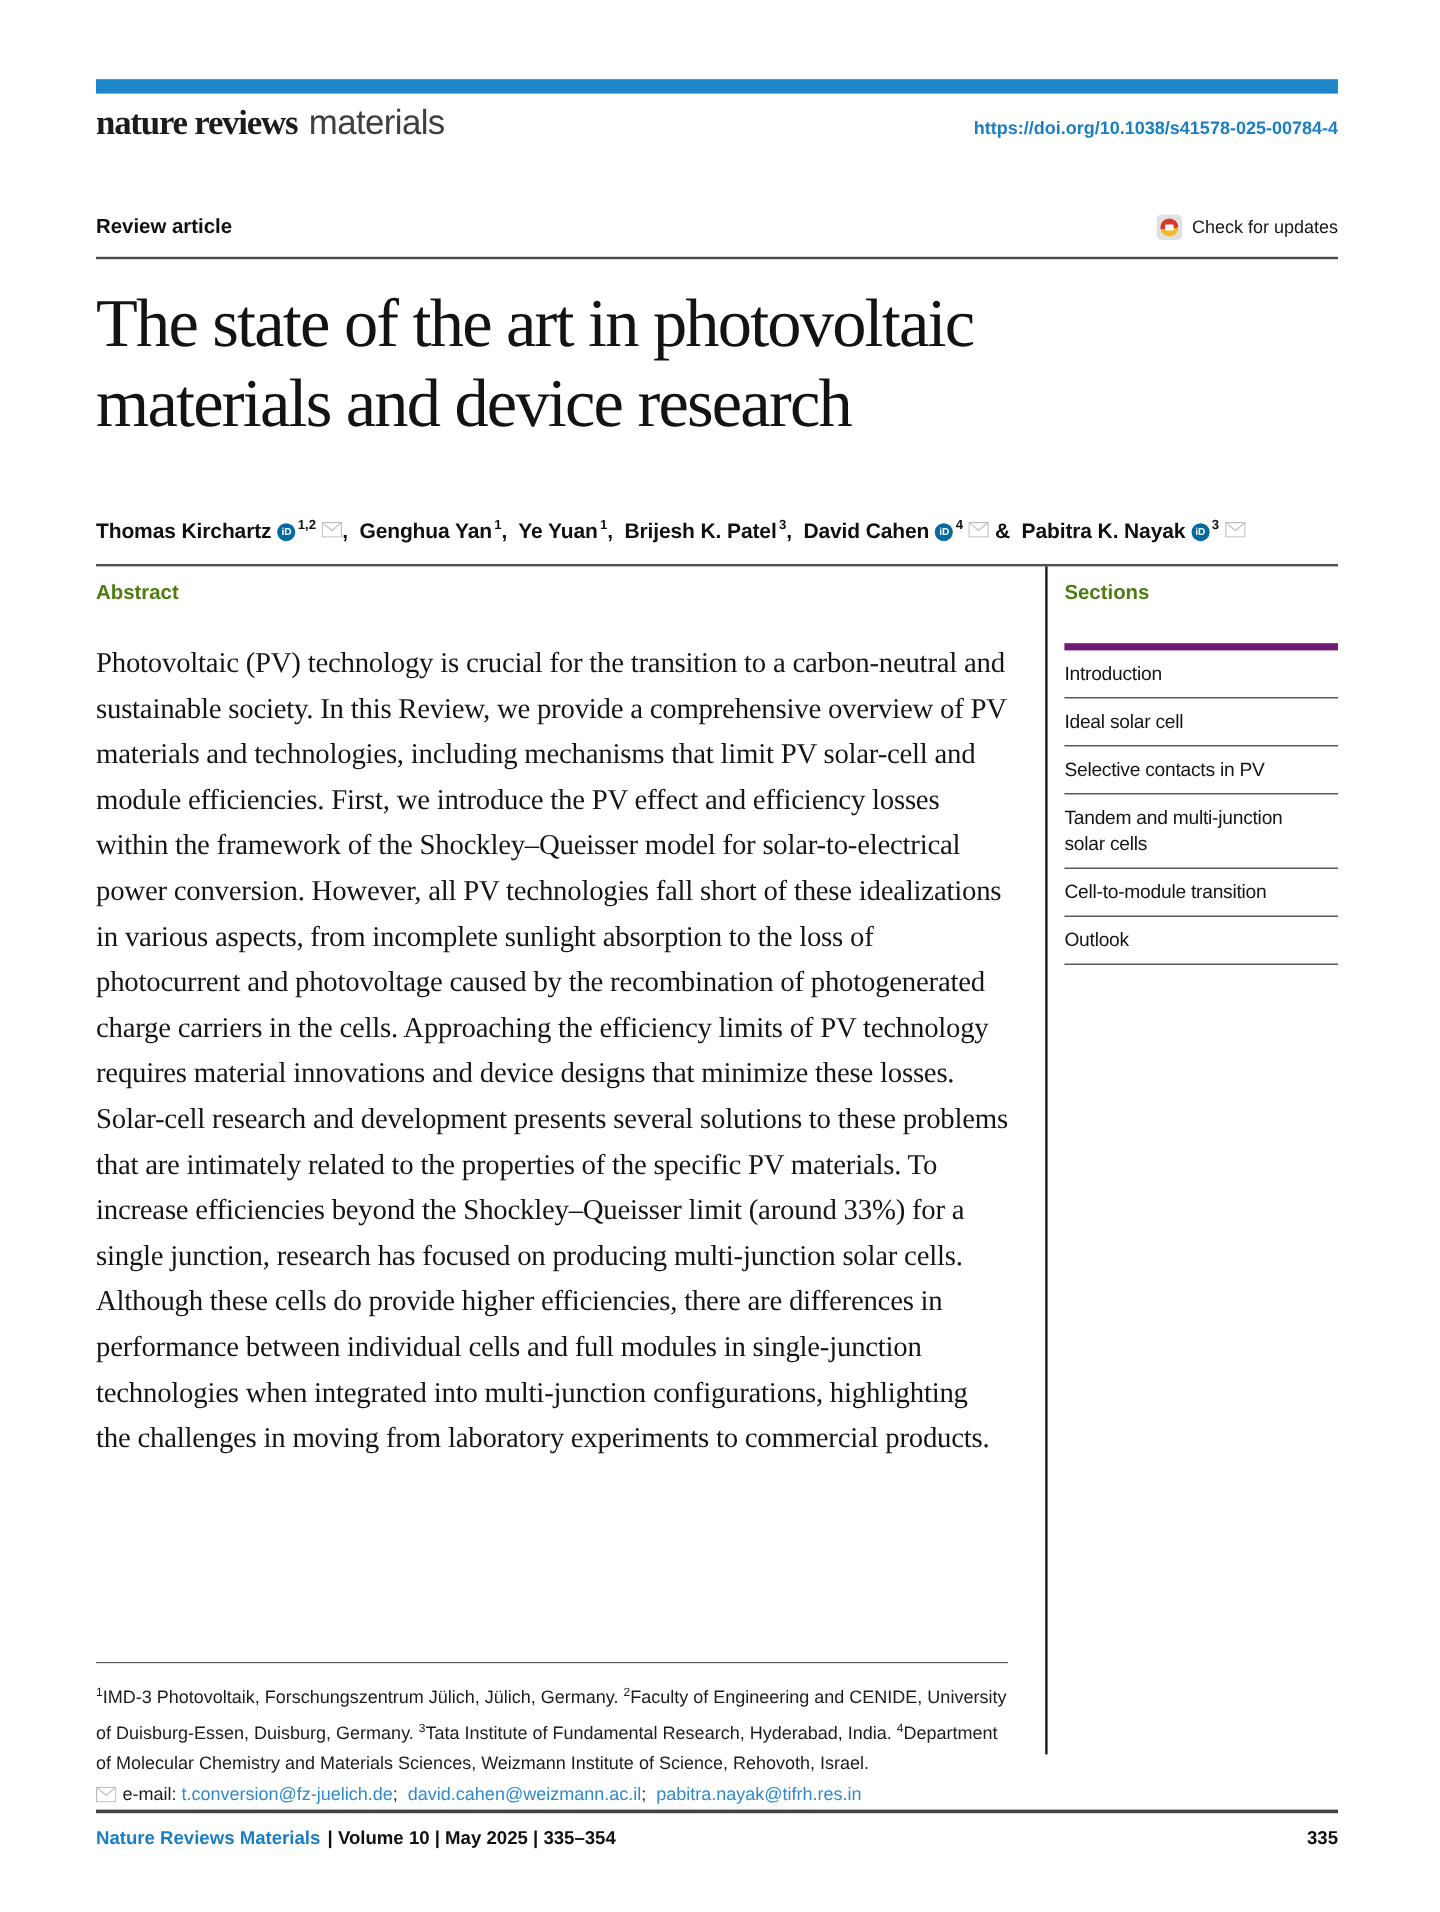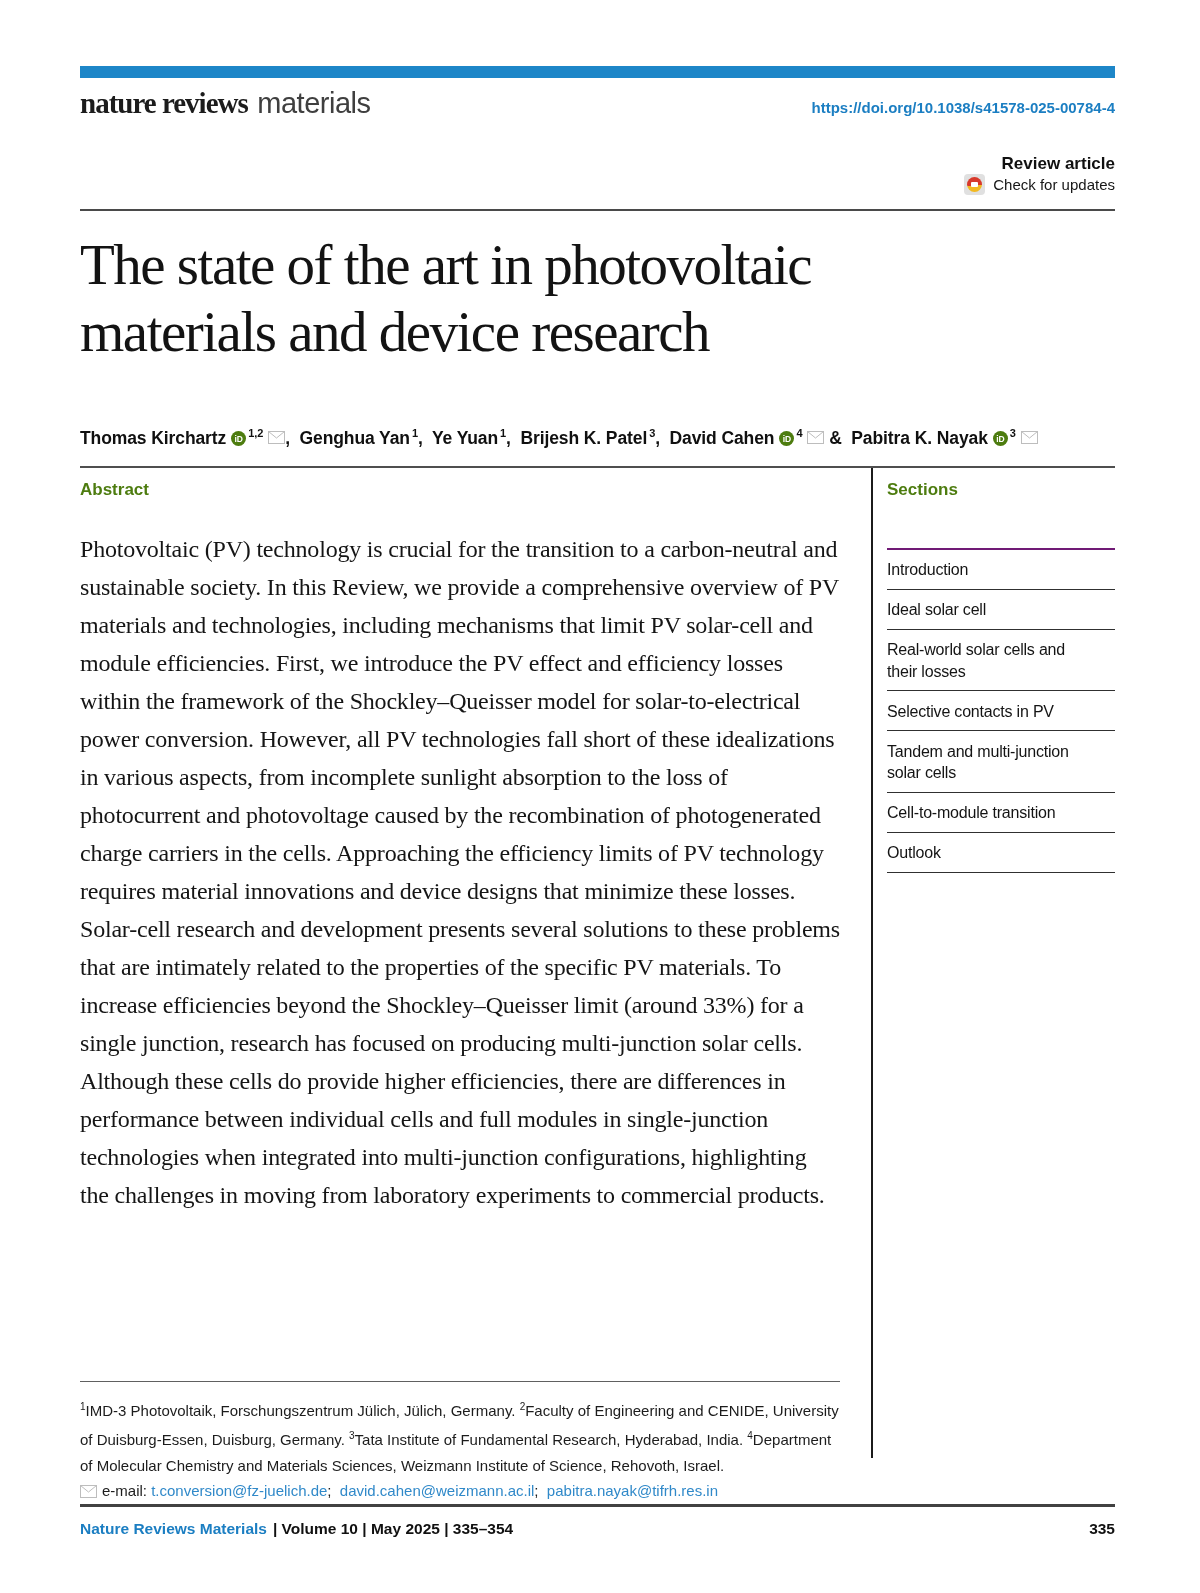--- a/index.html
+++ b/index.html
@@ -16,21 +16,21 @@
 
   
   .top-bar { margin-top:66px; height:12px; background:#1d86c8; }
   .masthead { margin-top:8px; display:flex; justify-content:space-between; align-items:baseline; }
   .journal-logo { font-size:29px; line-height:34px; letter-spacing:-0.5px; }
   .logo-bold { font-family:"Liberation Serif", serif; font-weight:bold; color:#1c1c1c; letter-spacing:-1px; }
   .logo-light { font-weight:normal; color:#3f3f3f; margin-left:2px; }
   .doi-link { font-size:15px; font-weight:bold; color:#1b7ec2; text-decoration:none; }
 
   
-  .review-row { margin-top:34px; display:flex; justify-content:space-between; align-items:flex-end;flex-direction:column; }
+  .review-row { margin-top:59px; display:flex; justify-content:space-between; align-items:flex-start; }
   .review-label { font-size:17px; font-weight:bold; color:#111; }
   .check-updates { display:inline-flex; align-items:center; font-size:15px; color:#161616; cursor:pointer; text-decoration:none; }
   .cfu-box { width:21px; height:21px; background:#e0e0e0; border-radius:4px; display:inline-flex; align-items:center; justify-content:center; margin-right:8px; }
   .cfu-circle { width:15px; height:15px; border-radius:50%;
     background:linear-gradient(175deg, #d8392b 54%, #f2b921 54%); position:relative; }
   .cfu-circle::after { content:""; position:absolute; left:4px; top:5px; width:7px; height:5px;
     background:#ffffff; border-radius:1px; }
   .rule-dark { margin-top:14px; height:2px; background:#4a4a4a; }
 
   
@@ -42,21 +42,21 @@
     letter-spacing:-1.5px;
     color:#131313;
     white-space:pre-line;
   }
 
   
   .authors { margin-top:62px; font-size:17.5px; font-weight:bold; color:#101010; letter-spacing:-0.1px; }
   .authors sup { font-size:11px; font-weight:bold; margin-left:2px; }
   .orcid-icon {
     display:inline-flex; width:15px; height:15px; border-radius:50%;
-    background:#4d7c0f; color:#fff; font-size:8.5px; font-weight:bold;
+    background:#0369a1; color:#fff; font-size:8.5px; font-weight:bold;
     align-items:center; justify-content:center;
     margin-left:5px; vertical-align:2px; cursor:pointer;
   }
   .mail-icon { margin-left:5px; vertical-align:0px; cursor:pointer; }
   .sep { white-space:pre; }
 
   
   .columns {
     margin-top:17px;
     border-top:2px solid #4f4f4f;
@@ -77,21 +77,21 @@
   }
 
   .footnotes { margin-top:auto; border-top:1px solid #606060; padding-top:12px; font-size:15px; line-height:25.5px; color:#1c1c1c; }
   .footnotes sup { font-size:10px; }
   .email-line { display:block; }
   .email-line a { color:#3089c9; text-decoration:none; cursor:pointer; }
   .email-label { margin-left:5px; }
   .esep { white-space:pre; }
 
   .right-col { margin-left:auto; width:228px; }
-  .sections-list { margin-top:48px; list-style:none; border-top:2px solid #701a75; }
+  .sections-list { margin-top:32px; list-style:none; border-top:6px solid #701a75; }
   .sections-list li {
     padding:9.5px 0 8px;
     border-bottom:1px solid #303030;
     font-size:16px; line-height:21.5px;
     color:#141414;
     white-space:pre-line;
     letter-spacing:-0.2px;
     cursor:pointer;
   }
 
@@ -166,22 +166,20 @@
         </div>
       </div>
 
       <div class="col-divider"></div>
 
       <div class="right-col">
         <h2 class="col-heading">Sections</h2>
         <ul class="sections-list">
           <li>Introduction</li>
           <li>Ideal solar cell</li>
-          <li>Real-world solar cells and
-their losses</li>
           <li>Selective contacts in PV</li>
           <li>Tandem and multi-junction
 solar cells</li>
           <li>Cell-to-module transition</li>
           <li>Outlook</li>
         </ul>
       </div>
     </div>
 
     <div class="footer-rule"></div>

